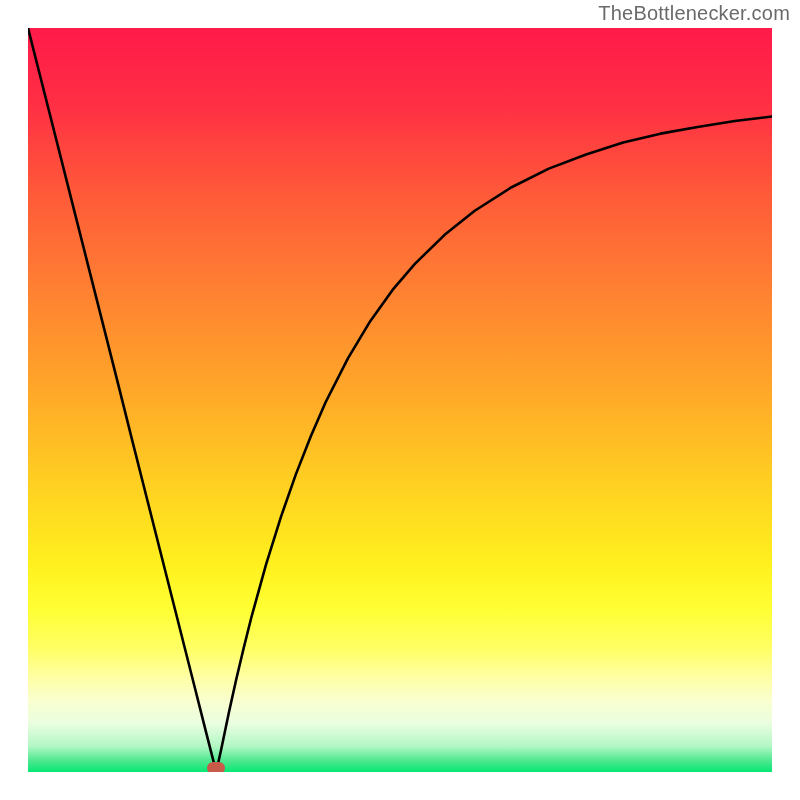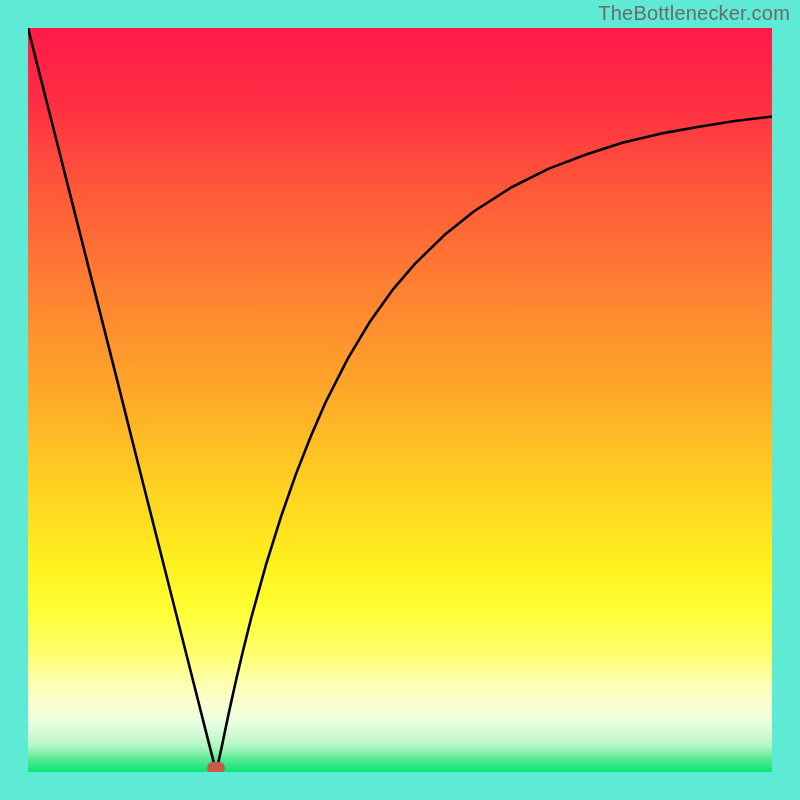--- a/index.html
+++ b/index.html
@@ -7,21 +7,21 @@
     padding: 0;
     width: 800px;
     height: 800px;
     background: #000;
     font-family: Arial, Helvetica, sans-serif;
   }
   .frame {
     position: relative;
     width: 800px;
     height: 800px;
-    background: #5eead4;
+    background: #ffffff;
   }
   .watermark {
     position: absolute;
     top: 2px;
     right: 10px;
     color: #6a6a6a;
     font-size: 20px;
     font-weight: 500;
     letter-spacing: 0.2px;
     z-index: 3;

